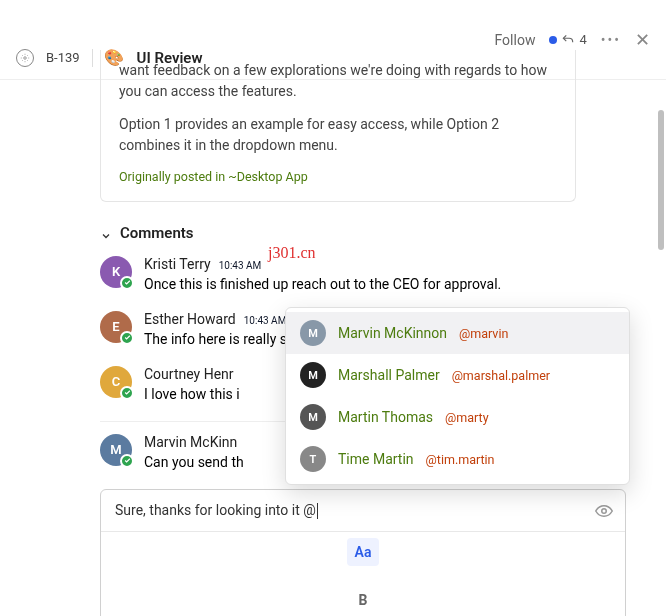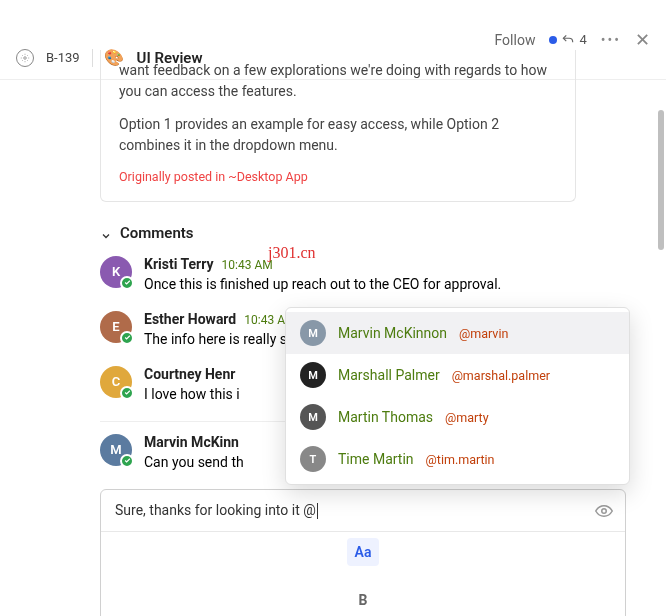--- a/index.html
+++ b/index.html
@@ -45,21 +45,21 @@
     margin: 0 90px 0 100px;
     border: 1px solid #e5e5e5;
     border-top: none;
     border-radius: 0 0 6px 6px;
     padding: 10px 18px 14px;
     color: #444;
     font-size: 14px;
     line-height: 1.5;
   }
   .post-card p { margin-bottom: 12px; }
-  .orig { color: #ef4444; font-size: 12.5px; }
+  .orig { color: #4d7c0f; font-size: 12.5px; }
   .section-hdr {
     display: flex; align-items: flex-end; gap: 8px;
     margin: 22px 0 14px 100px;
     font-weight: 600; font-size: 15px; color: #222;
   }
   .chev { width: 12px; height: 12px; }
   .comments { margin-left: 100px; margin-right: 40px; }
   .comment { display: flex; gap: 12px; margin-bottom: 16px; }
   .avatar {
     width: 32px; height: 32px; border-radius: 50%;
@@ -69,22 +69,22 @@
   }
   .presence {
     position: absolute; bottom: -2px; right: -2px;
     width: 14px; height: 14px; border-radius: 50%;
     background: #2ea44f; border: 2px solid #fff;
     display:flex; align-items:center; justify-content:center;
   }
   .presence svg { width: 7px; height: 7px; }
   .cbody { flex: 1; }
   .chead { display: flex; align-items: baseline; gap: 8px; margin-bottom: 2px; }
-  .cname { font-weight: 700; color: #222; font-size: 14px; }
-  .ctime { color: #4d7c0f; font-size: 12px; }
+  .cname { font-weight: 400; color: #222; font-size: 14px; }
+  .ctime { color: #0f172a; font-size: 10px; }
   .ctext { color: #000000; font-size: 14px; line-height: 1.5; }
   .hr { height: 1px; background: #eee; margin: 10px 100px 12px 100px; }
   .composer {
     margin: 10px 40px 0 100px;
     border: 1px solid #d0d0d0;
     border-radius: 6px;
     background: #fff;
   }
   .comp-input {
     padding: 12px 40px 12px 14px;

